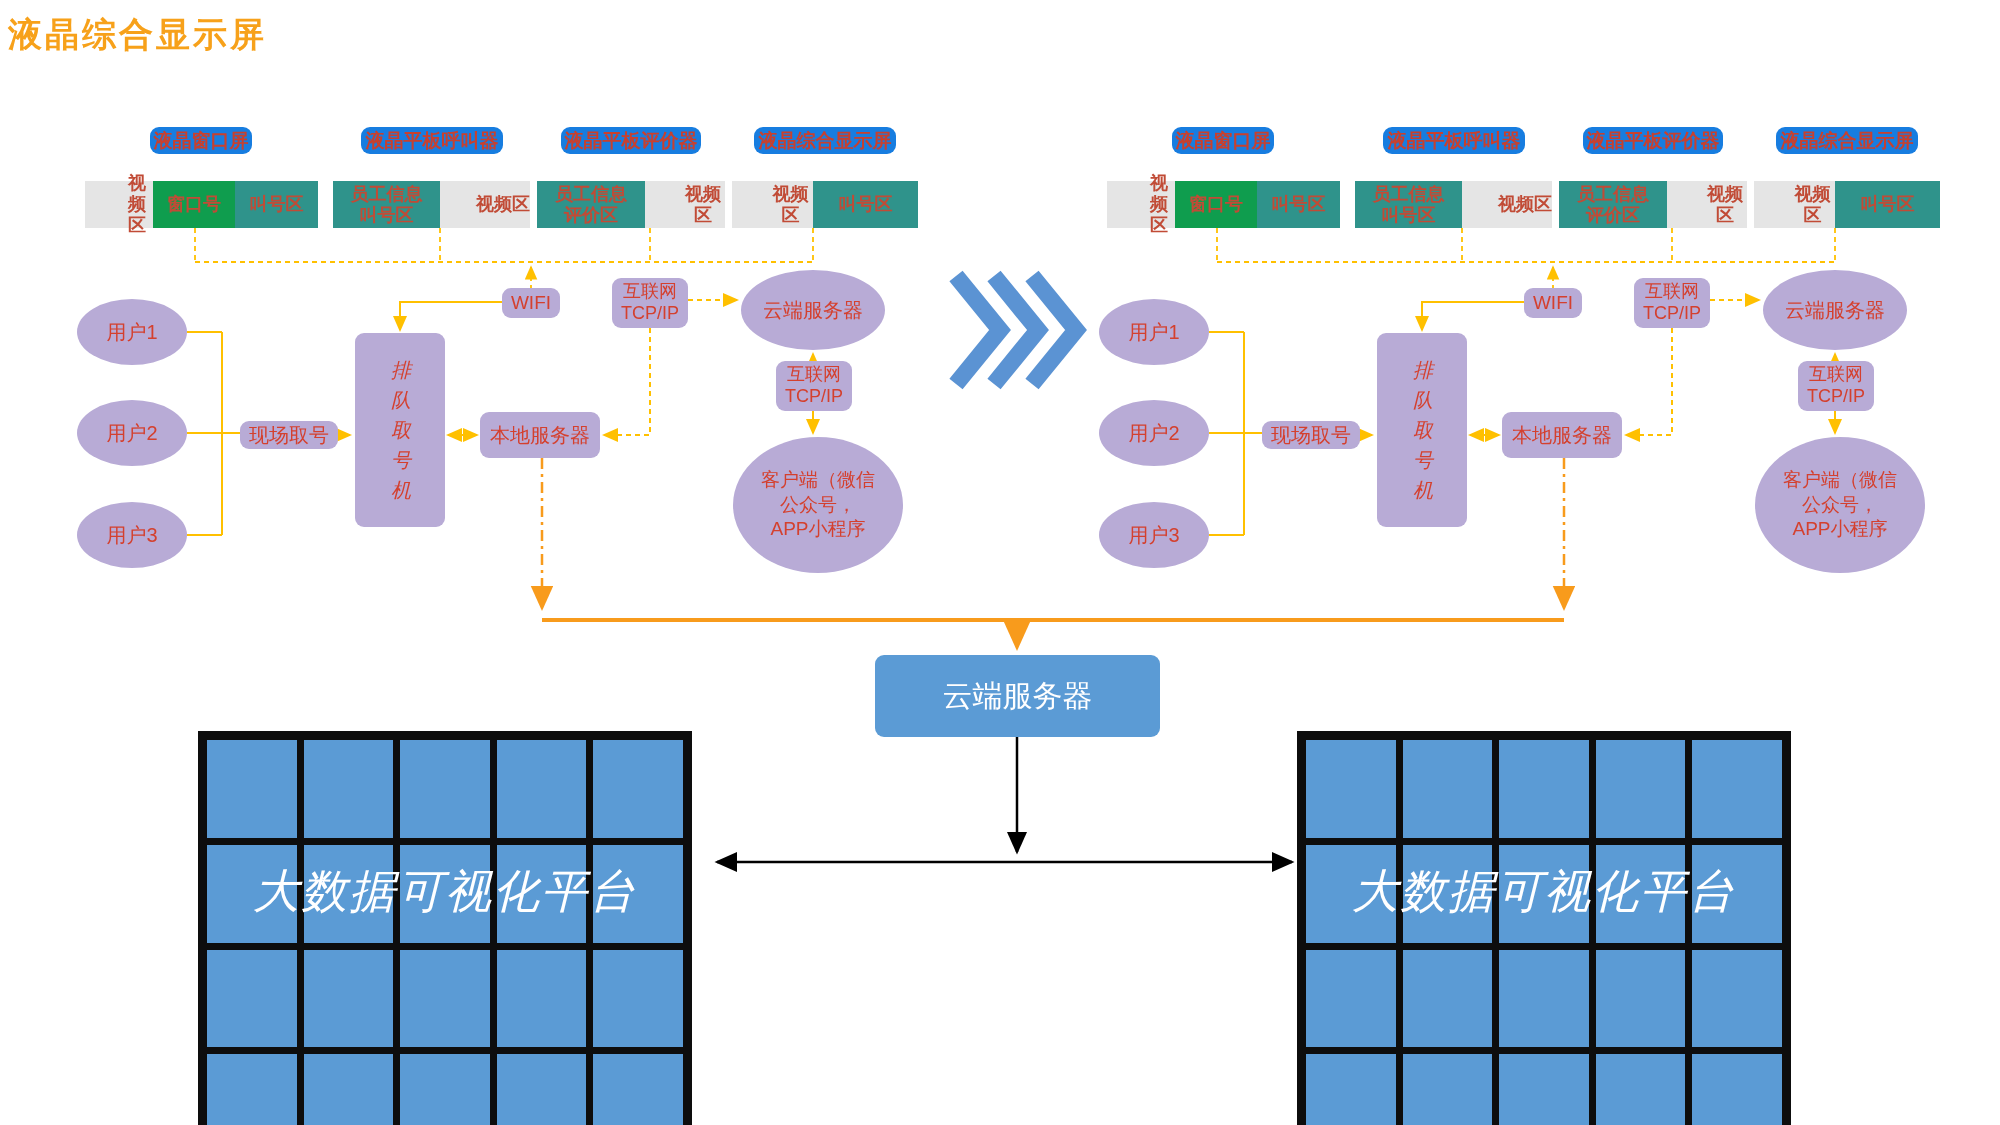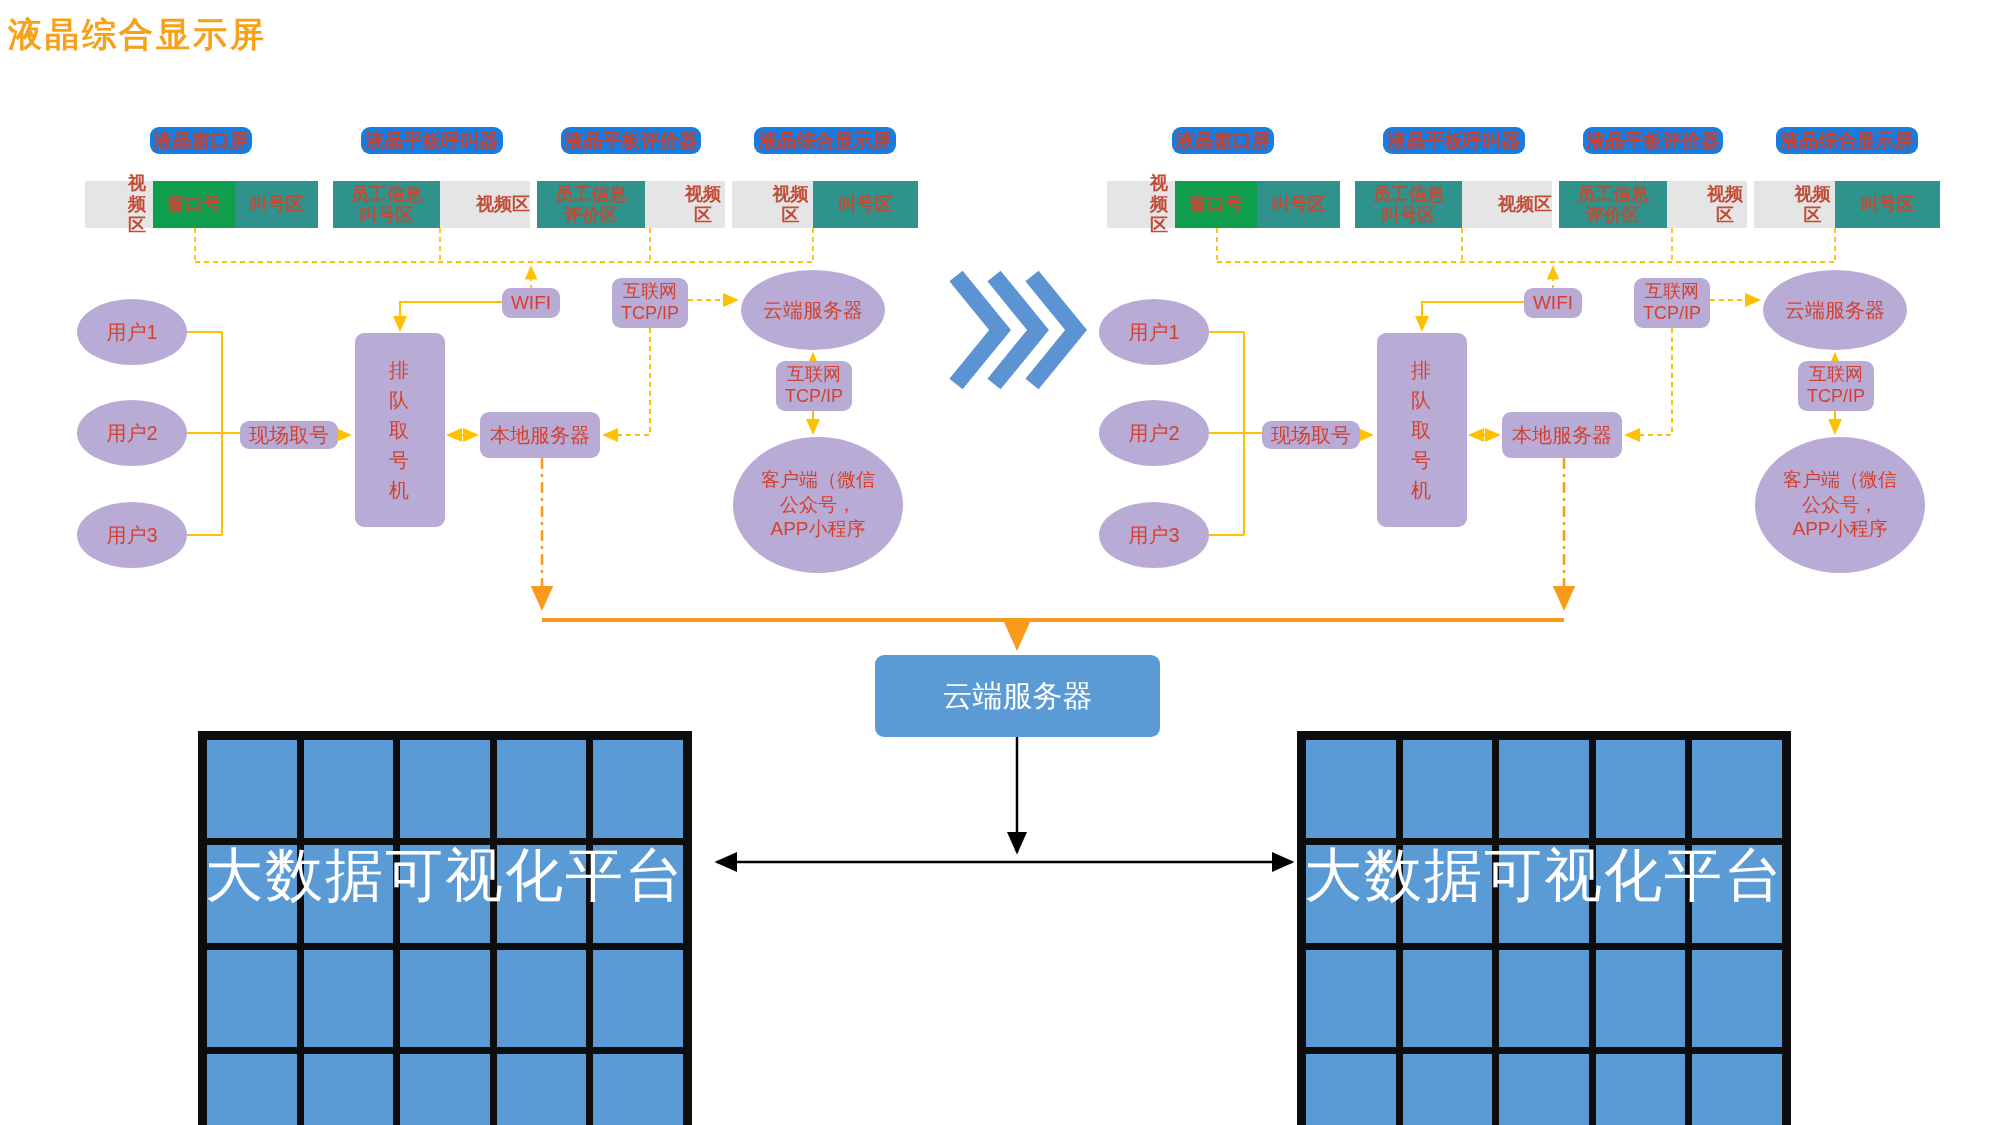--- a/index.html
+++ b/index.html
@@ -16,28 +16,28 @@
   
   .bar{top:181px;height:47px;display:flex;}
   .seg{height:47px;display:flex;align-items:center;justify-content:center;text-align:center;
        font-size:18px;font-weight:bold;color:#c14b36;line-height:1.15;white-space:pre-line;}
   .seg.purple{background:#e5e5e5;padding-left:36px;}
   .seg.green{background:#0f9d4e;}
   .seg.teal{background:#2f938b;}
   
   .ell{background:#b8abd6;border-radius:50%;font-size:20px;line-height:1.3;white-space:pre-line;}
   .pbox{background:#b8abd6;font-size:20px;white-space:pre-line;line-height:1.2;}
-  .vtext{width:22px;word-break:break-all;line-height:1.5;text-align:left;}
+  .vtext{width:22px;word-break:break-all;line-height:1.5;text-align:right;font-style:italic;}
   
   .hq{left:875px;top:655px;width:285px;height:82px;background:#5b9bd5;color:#ffffff;font-size:30px;}
   
   .wall{width:494px;height:430px;background:#0d0d0d;padding:9px;display:grid;
         grid-template-columns:repeat(5,1fr);grid-template-rows:repeat(4,1fr);gap:7px;}
   .wall i{background:#5b9bd5;display:block;}
-  .wall-text{left:0;right:0;top:92px;height:106px;color:#ffffff;font-size:58px;letter-spacing:2px;}
+  .wall-text{left:0;right:0;top:108px;height:106px;color:#ffffff;font-size:46px;letter-spacing:2px;font-style:italic;}
   svg.layer{position:absolute;left:0;top:0;}
 </style>
 </head>
 <body>
 
 <svg class="layer" width="2000" height="1125">
   <defs>
     <marker id="ay" markerWidth="9" markerHeight="8" refX="7" refY="3.5" orient="auto">
         <path d="M0,0 L8,3.5 L0,7 Z" fill="#ffc000"></path>
       </marker>

